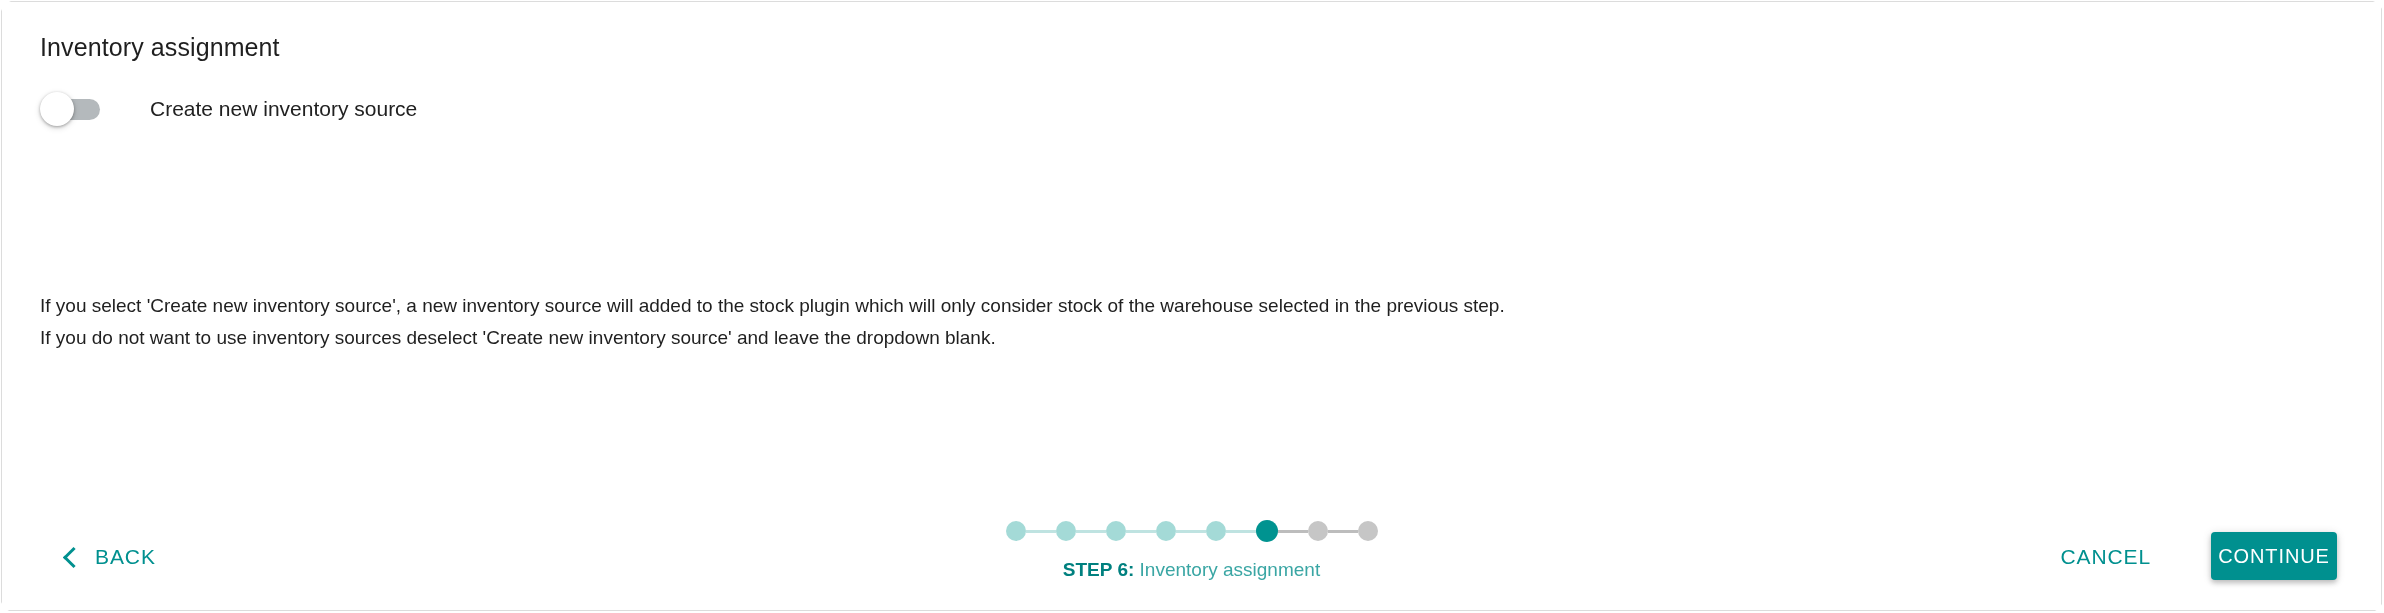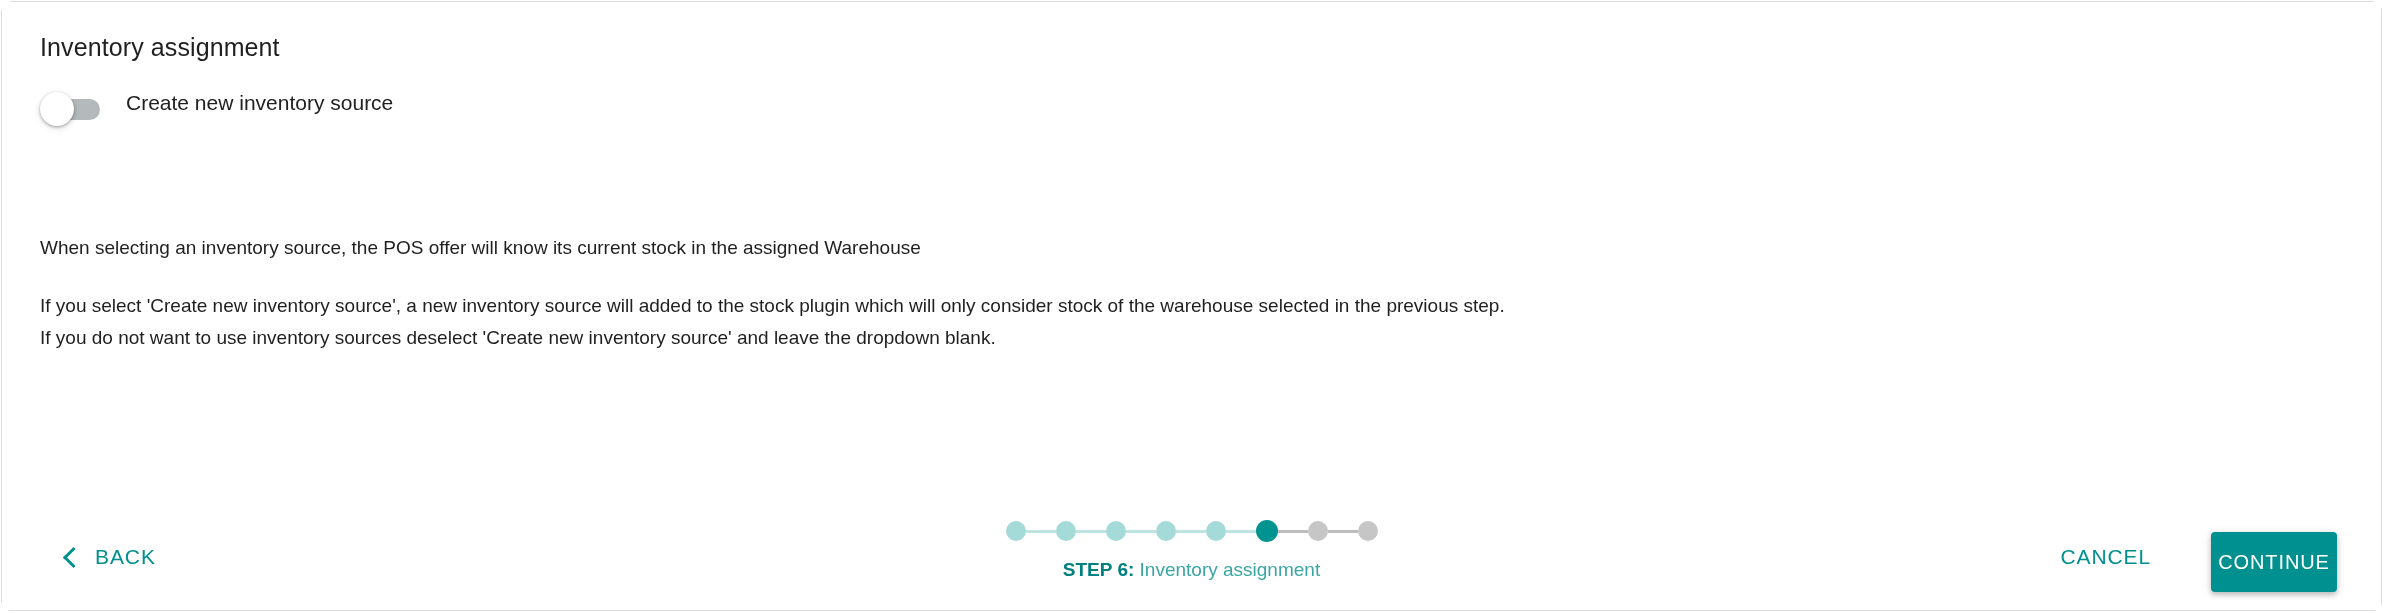--- a/index.html
+++ b/index.html
@@ -45,22 +45,23 @@
     letter-spacing: 0.1px;
     white-space: nowrap;
   }
 
   
   .toggle-row {
     position: absolute;
     left: 38px;
     top: 88px;
     display: flex;
-    align-items: flex-start;
+    align-items: center;
     height: 36px;
+    gap: 24px;
   }
   .toggle {
     position: relative;
     width: 62px;
     height: 36px;
     flex: 0 0 auto;
     cursor: pointer;
   }
   .toggle-track {
     position: absolute;
@@ -218,21 +219,21 @@
     letter-spacing: 0.9px;
     color: #00908f;
     cursor: pointer;
     white-space: nowrap;
   }
   .continue-button {
     position: absolute;
     left: 2209px;
     top: 530px;
     width: 126px;
-    height: 60px;
+    height: 48px;
     background: #00908f;
     border-radius: 4px;
     border: none;
     color: #ffffff;
     font-family: "Liberation Sans", sans-serif;
     font-size: 20px;
     letter-spacing: 0.9px;
     font-weight: 500;
     cursor: pointer;
     box-shadow: 0 3px 5px rgba(0,0,0,0.20), 0 1px 10px rgba(0,0,0,0.12);
@@ -252,21 +253,20 @@
 
     <div class="toggle-row">
       <div class="toggle">
         <div class="toggle-track"></div>
         <div class="toggle-thumb"></div>
       </div>
       <div class="toggle-label">Create new inventory source</div>
     </div>
 
 
-    <div class="help help-1">When selecting an inventory source, the POS offer will know its current stock in the assigned Warehouse</div>
     <div class="help help-2">If you select 'Create new inventory source', a new inventory source will added to the stock plugin which will only consider stock of the warehouse selected in the previous step.</div>
     <div class="help help-3">If you do not want to use inventory sources deselect 'Create new inventory source' and leave the dropdown blank.</div>
 
     <div class="back-button">
       <span class="chev-left"></span>
       <span class="back-label">BACK</span>
     </div>
 
     <div class="stepper-wrap">
       <div class="dots" id="dots">

